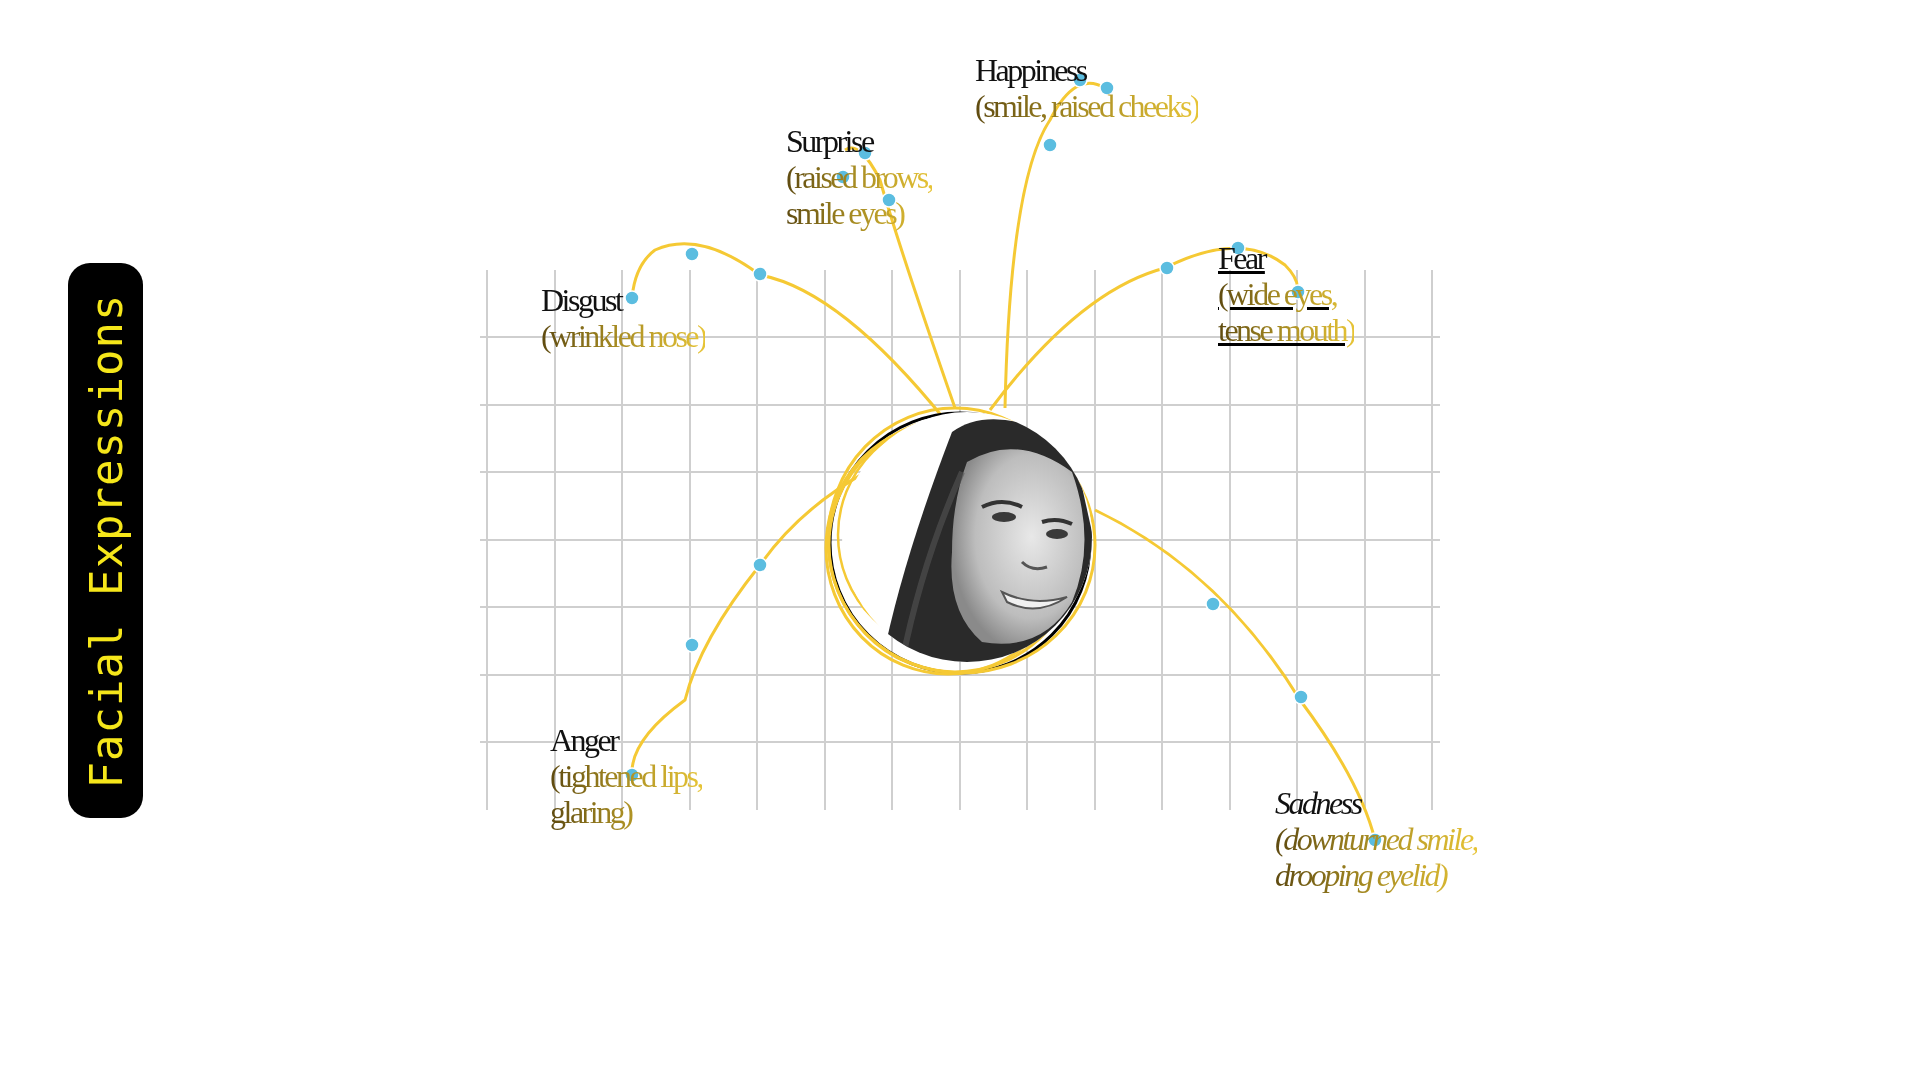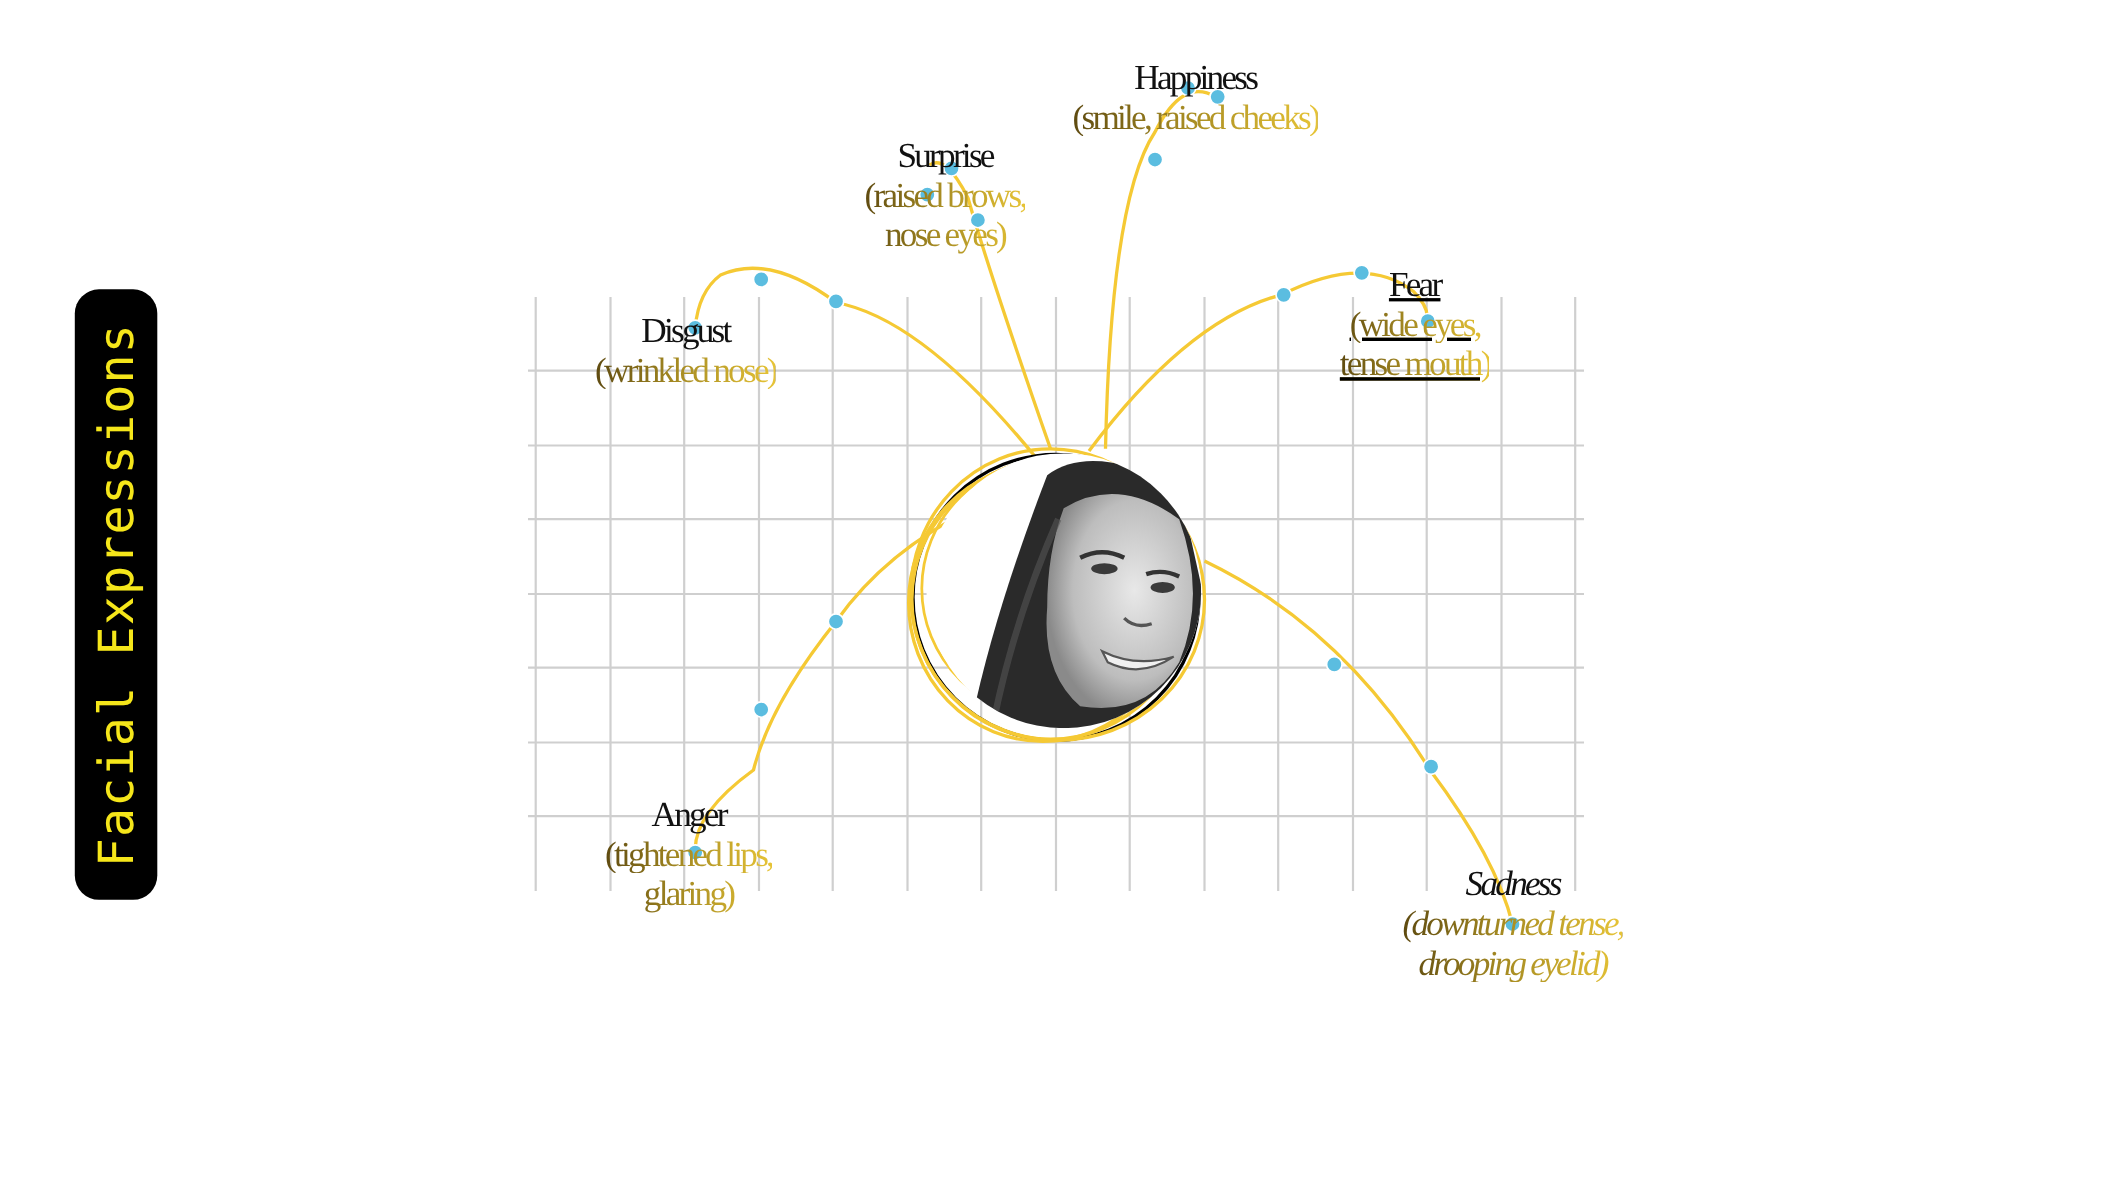--- a/index.html
+++ b/index.html
@@ -1,20 +1,20 @@
 <!DOCTYPE html>
 <html><head>
 <meta charset="utf-8">
 <style>
   html, body { margin: 0; padding: 0; }
   body { width: 1920px; height: 1080px; background: #ffffff; position: relative; overflow: hidden; font-family: "Liberation Serif", serif; }
   .side-tab { position: absolute; left: 68px; top: 263px; width: 75px; height: 555px; background: #000; border-radius: 22px; }
   .side-tab span { position: absolute; left: 50%; top: 50%; transform: translate(-50%, -50%) rotate(-90deg); white-space: nowrap; color: #f5e61a; font-family: "DejaVu Sans Mono", monospace; font-size: 44px; letter-spacing: 1px; }
   svg.stage { position: absolute; left: 0; top: 0; }
-  .label { position: absolute; line-height: 36px; font-size: 32px; letter-spacing: -2.5px; white-space: nowrap; text-align: center; }
+  .label { position: absolute; line-height: 36px; font-size: 32px; letter-spacing: -2.5px; white-space: nowrap; }
   .label .t { color: #111; display: block; }
   .label .d { display: block; background: linear-gradient(90deg, #5e4a10 0%, #a58a22 45%, #e7c436 100%); -webkit-background-clip: text; background-clip: text; color: transparent; }
   .portrait { position: absolute; left: 842px; top: 412px; width: 250px; height: 250px; border-radius: 50%; overflow: hidden; }
 </style>
 </head>
 <body>
 
 <div class="side-tab">
   <span>Facial Expressions</span>
 </div>
@@ -110,21 +110,21 @@
 </div>
 
 <div class="label" style="left:975px; top:52px;">
   <span class="t">Happiness</span>
   <span class="d">(smile, raised cheeks)</span>
 </div>
 
 <div class="label" style="left:760px; top:123px;margin-left:26px;">
   <span class="t">Surprise</span>
   <span class="d">(raised brows,</span>
-  <span class="d">nose eyes)</span>
+  <span class="d">smile eyes)</span>
 </div>
 
 <div class="label" style="left:541px; top:282px;">
   <span class="t">Disgust</span>
   <span class="d">(wrinkled nose)</span>
 </div>
 
 <div class="label" style="left:1218px; top:240px;text-decoration:underline;">
   <span class="t">Fear</span>
   <span class="d">(wide eyes,</span>
@@ -132,15 +132,15 @@
 </div>
 
 <div class="label" style="left:550px; top:722px;font-family:Liberation Serif, serif;">
   <span class="t">Anger</span>
   <span class="d">(tightened lips,</span>
   <span class="d">glaring)</span>
 </div>
 
 <div class="label" style="left:1275px; top:785px;font-style:italic;">
   <span class="t">Sadness</span>
-  <span class="d">(downturned tense,</span>
+  <span class="d">(downturned smile,</span>
   <span class="d">drooping eyelid)</span>
 </div>
 
 </body></html>

